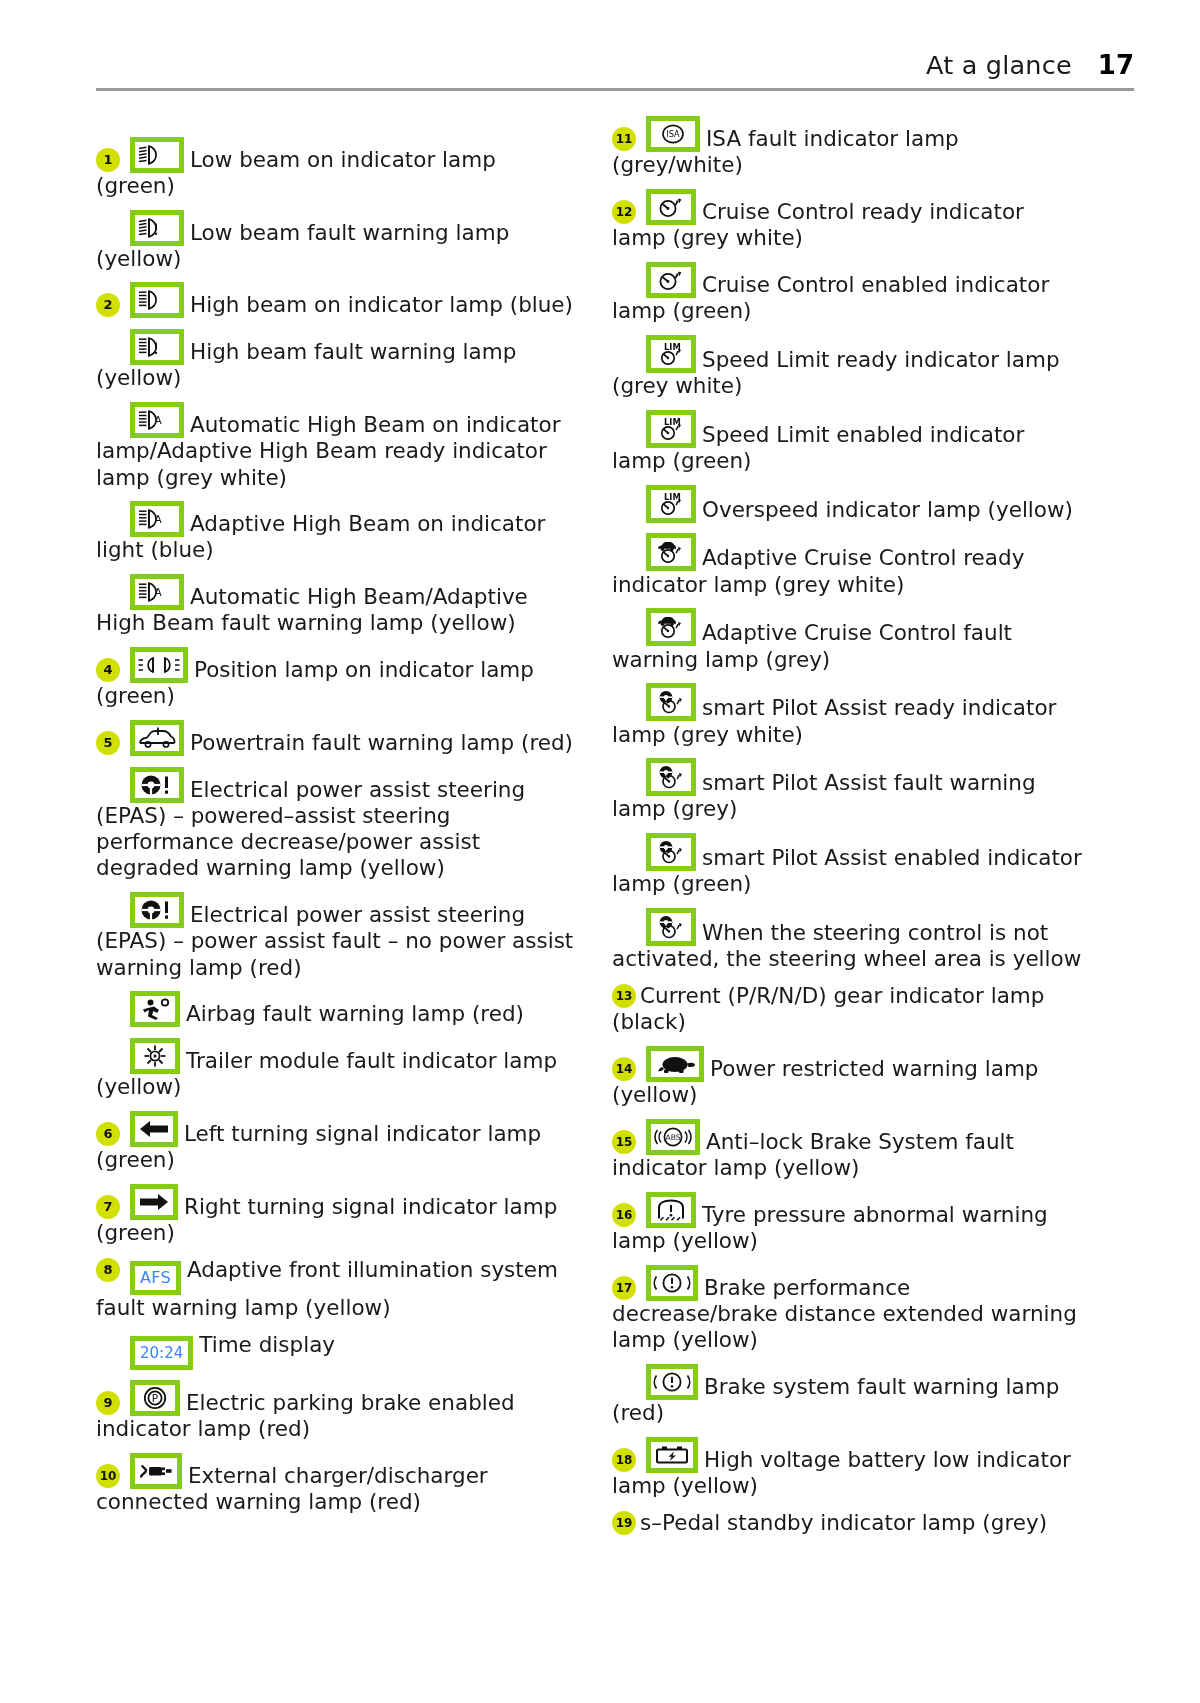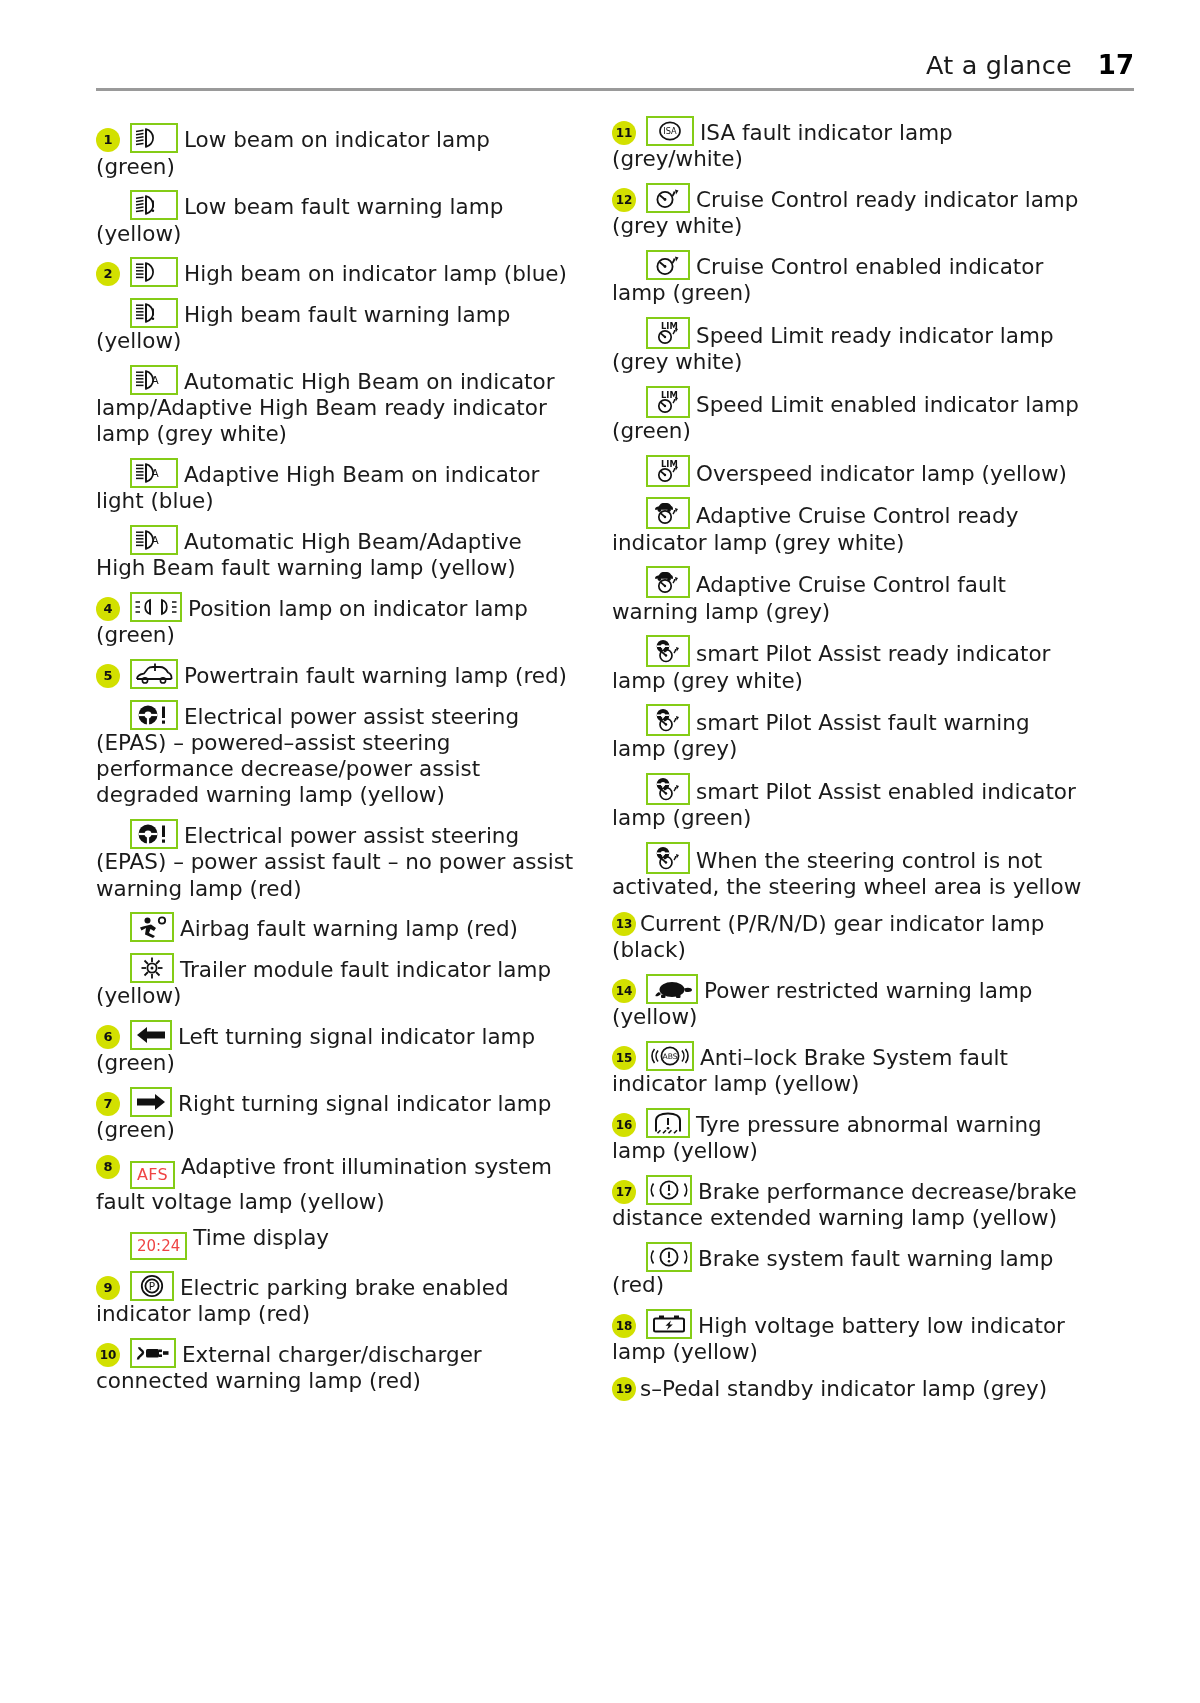--- a/index.html
+++ b/index.html
@@ -95,35 +95,35 @@
   .num-spacer {
     display: inline-block;
     width: 24px; height: 1px;
     margin-right: 4px;
     vertical-align: middle;
   }
 
   
   .iconbox {
     display: inline-block;
-    border: 2px solid #84cc16;
+    border: 5px solid #84cc16;
     background: #fff;
     vertical-align: -6px;
     margin: 0 6px 0 6px;
     padding: 1px 2px;
     line-height: 0;
     text-align: center;
   }
   .iconbox svg { display: block; }
   .iconbox .tx {
     display: block;
     font-family: "DejaVu Sans", sans-serif;
     font-size: 16px;
     line-height: 22px;
-    color: #ef4444;
+    color: #3b82f6;
     letter-spacing: 0.3px;
     padding: 0 3px;
   }
   .iconbox .tx.small {
     font-size: 15px;
     letter-spacing: 0;
   }
   .entry-text { }
 </style>
 </head>
@@ -260,21 +260,21 @@
                 <line x1="22" y1="16" x2="25.5" y2="19.5" stroke="#111" stroke-width="1.8"></line>
                 <line x1="25.5" y1="4.5" x2="22" y2="8" stroke="#111" stroke-width="1.8"></line>
                 <line x1="14" y1="16" x2="10.5" y2="19.5" stroke="#111" stroke-width="1.8"></line>
               </svg></span></span><span class="entry-text">Trailer module fault indicator lamp (yellow)</span></div>
         <div class="entry"><span class="runin"><span class="num">6</span><span class="iconbox"><svg xmlns="http://www.w3.org/2000/svg" width="34" height="24" viewBox="0 0 34 24">
                 <path d="M3 12 L13 4 L13 8.5 L31 8.5 L31 15.5 L13 15.5 L13 20 Z" fill="#111"></path>
               </svg></span></span><span class="entry-text">Left turning signal indicator lamp (green)</span></div>
         <div class="entry"><span class="runin"><span class="num">7</span><span class="iconbox"><svg xmlns="http://www.w3.org/2000/svg" width="34" height="24" viewBox="0 0 34 24">
                 <path d="M31 12 L21 4 L21 8.5 L3 8.5 L3 15.5 L21 15.5 L21 20 Z" fill="#111"></path>
               </svg></span></span><span class="entry-text">Right turning signal indicator lamp (green)</span></div>
-        <div class="entry"><span class="runin"><span class="num">8</span><span class="iconbox"><span class="tx">AFS</span></span></span><span class="entry-text">Adaptive front illumination system fault voltage lamp (yellow)</span></div>
+        <div class="entry"><span class="runin"><span class="num">8</span><span class="iconbox"><span class="tx">AFS</span></span></span><span class="entry-text">Adaptive front illumination system fault warning lamp (yellow)</span></div>
         <div class="entry"><span class="runin"><span class="num-spacer"></span><span class="iconbox"><span class="tx small">20:24</span></span></span><span class="entry-text">Time display</span></div>
         <div class="entry"><span class="runin"><span class="num">9</span><span class="iconbox"><svg xmlns="http://www.w3.org/2000/svg" width="36" height="24" viewBox="0 0 36 24">
                 <circle cx="18" cy="12" r="10.2" fill="none" stroke="#111" stroke-width="1.8"></circle>
                 <circle cx="18" cy="12" r="6.6" fill="none" stroke="#111" stroke-width="1.8"></circle>
                 <text x="18" y="16" text-anchor="middle" font-family="DejaVu Sans, sans-serif" font-size="10.5" fill="#111">P</text>
               </svg></span></span><span class="entry-text">Electric parking brake enabled indicator lamp (red)</span></div>
         <div class="entry"><span class="runin"><span class="num wide">10</span><span class="iconbox"><svg xmlns="http://www.w3.org/2000/svg" width="38" height="24" viewBox="0 0 38 24">
                 <path d="M4 18.5 C4 14.5 9 14.5 9 11.5 C9 8.8 5.2 9.2 5.2 6.2" fill="none" stroke="#111" stroke-width="2.4"></path>
                 <rect x="12" y="8" width="13" height="8.5" rx="1.5" fill="#111"></rect>
                 <rect x="25" y="8.5" width="3" height="2.6" fill="#111"></rect>

